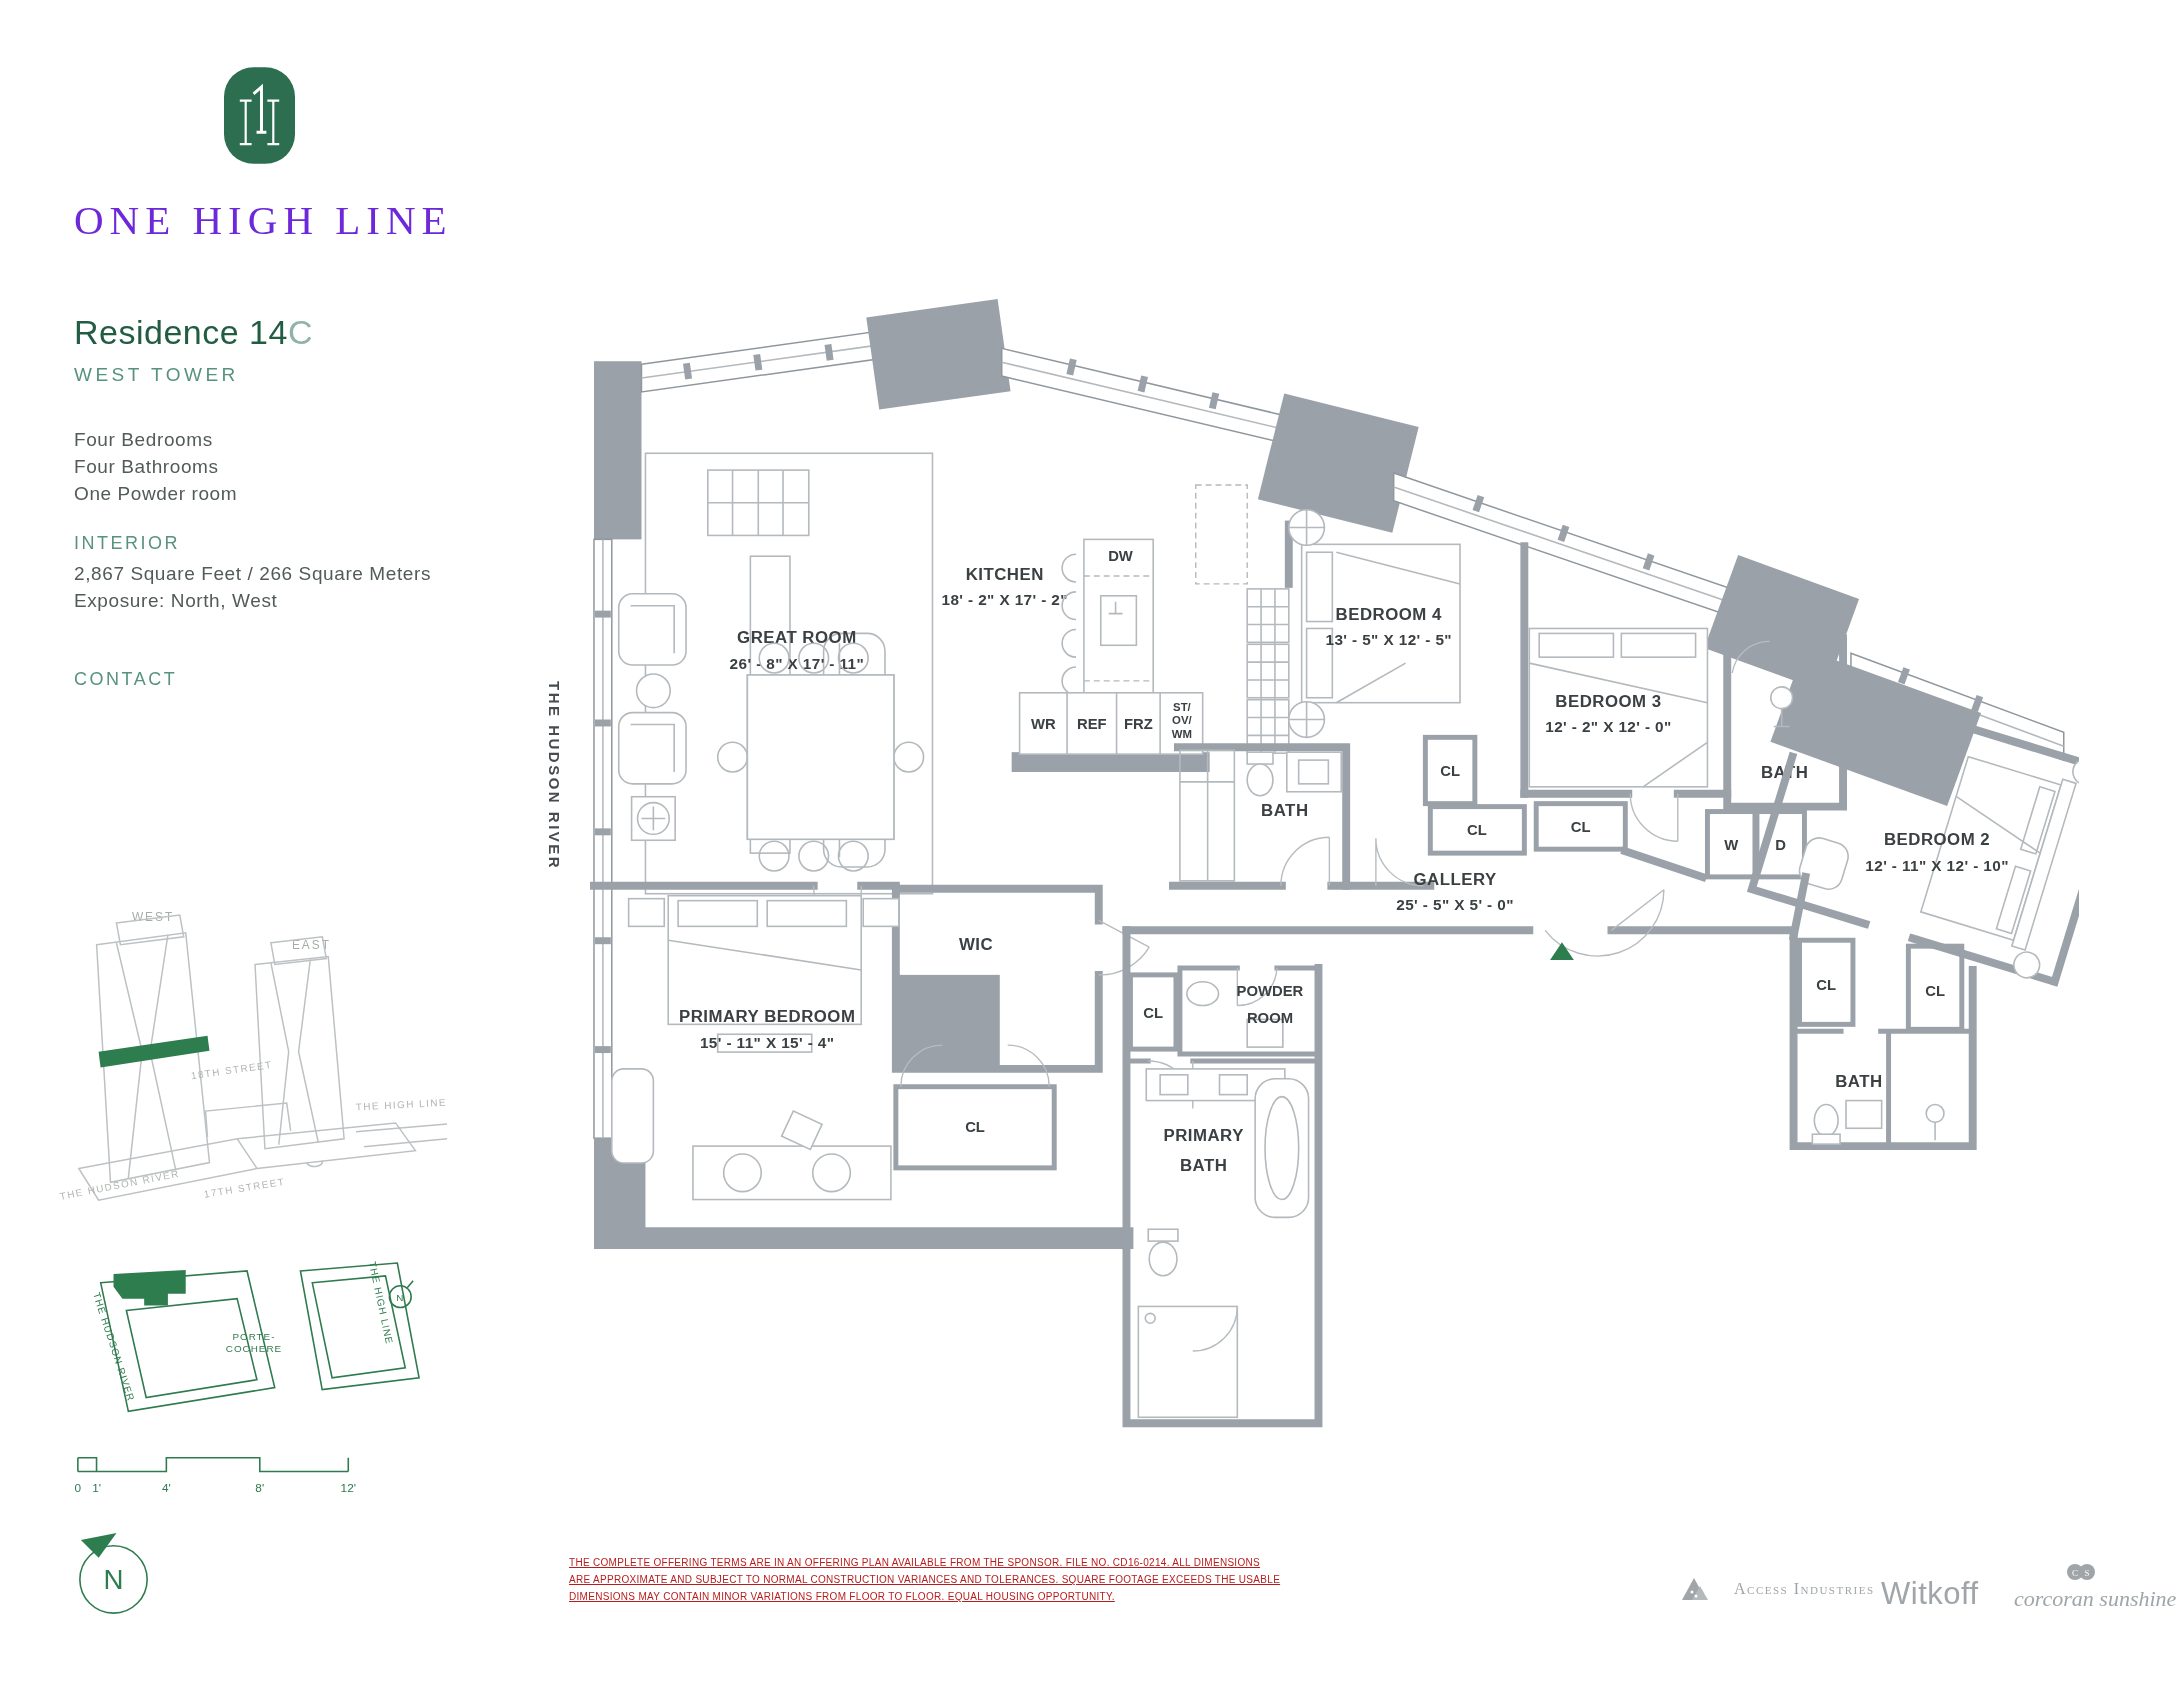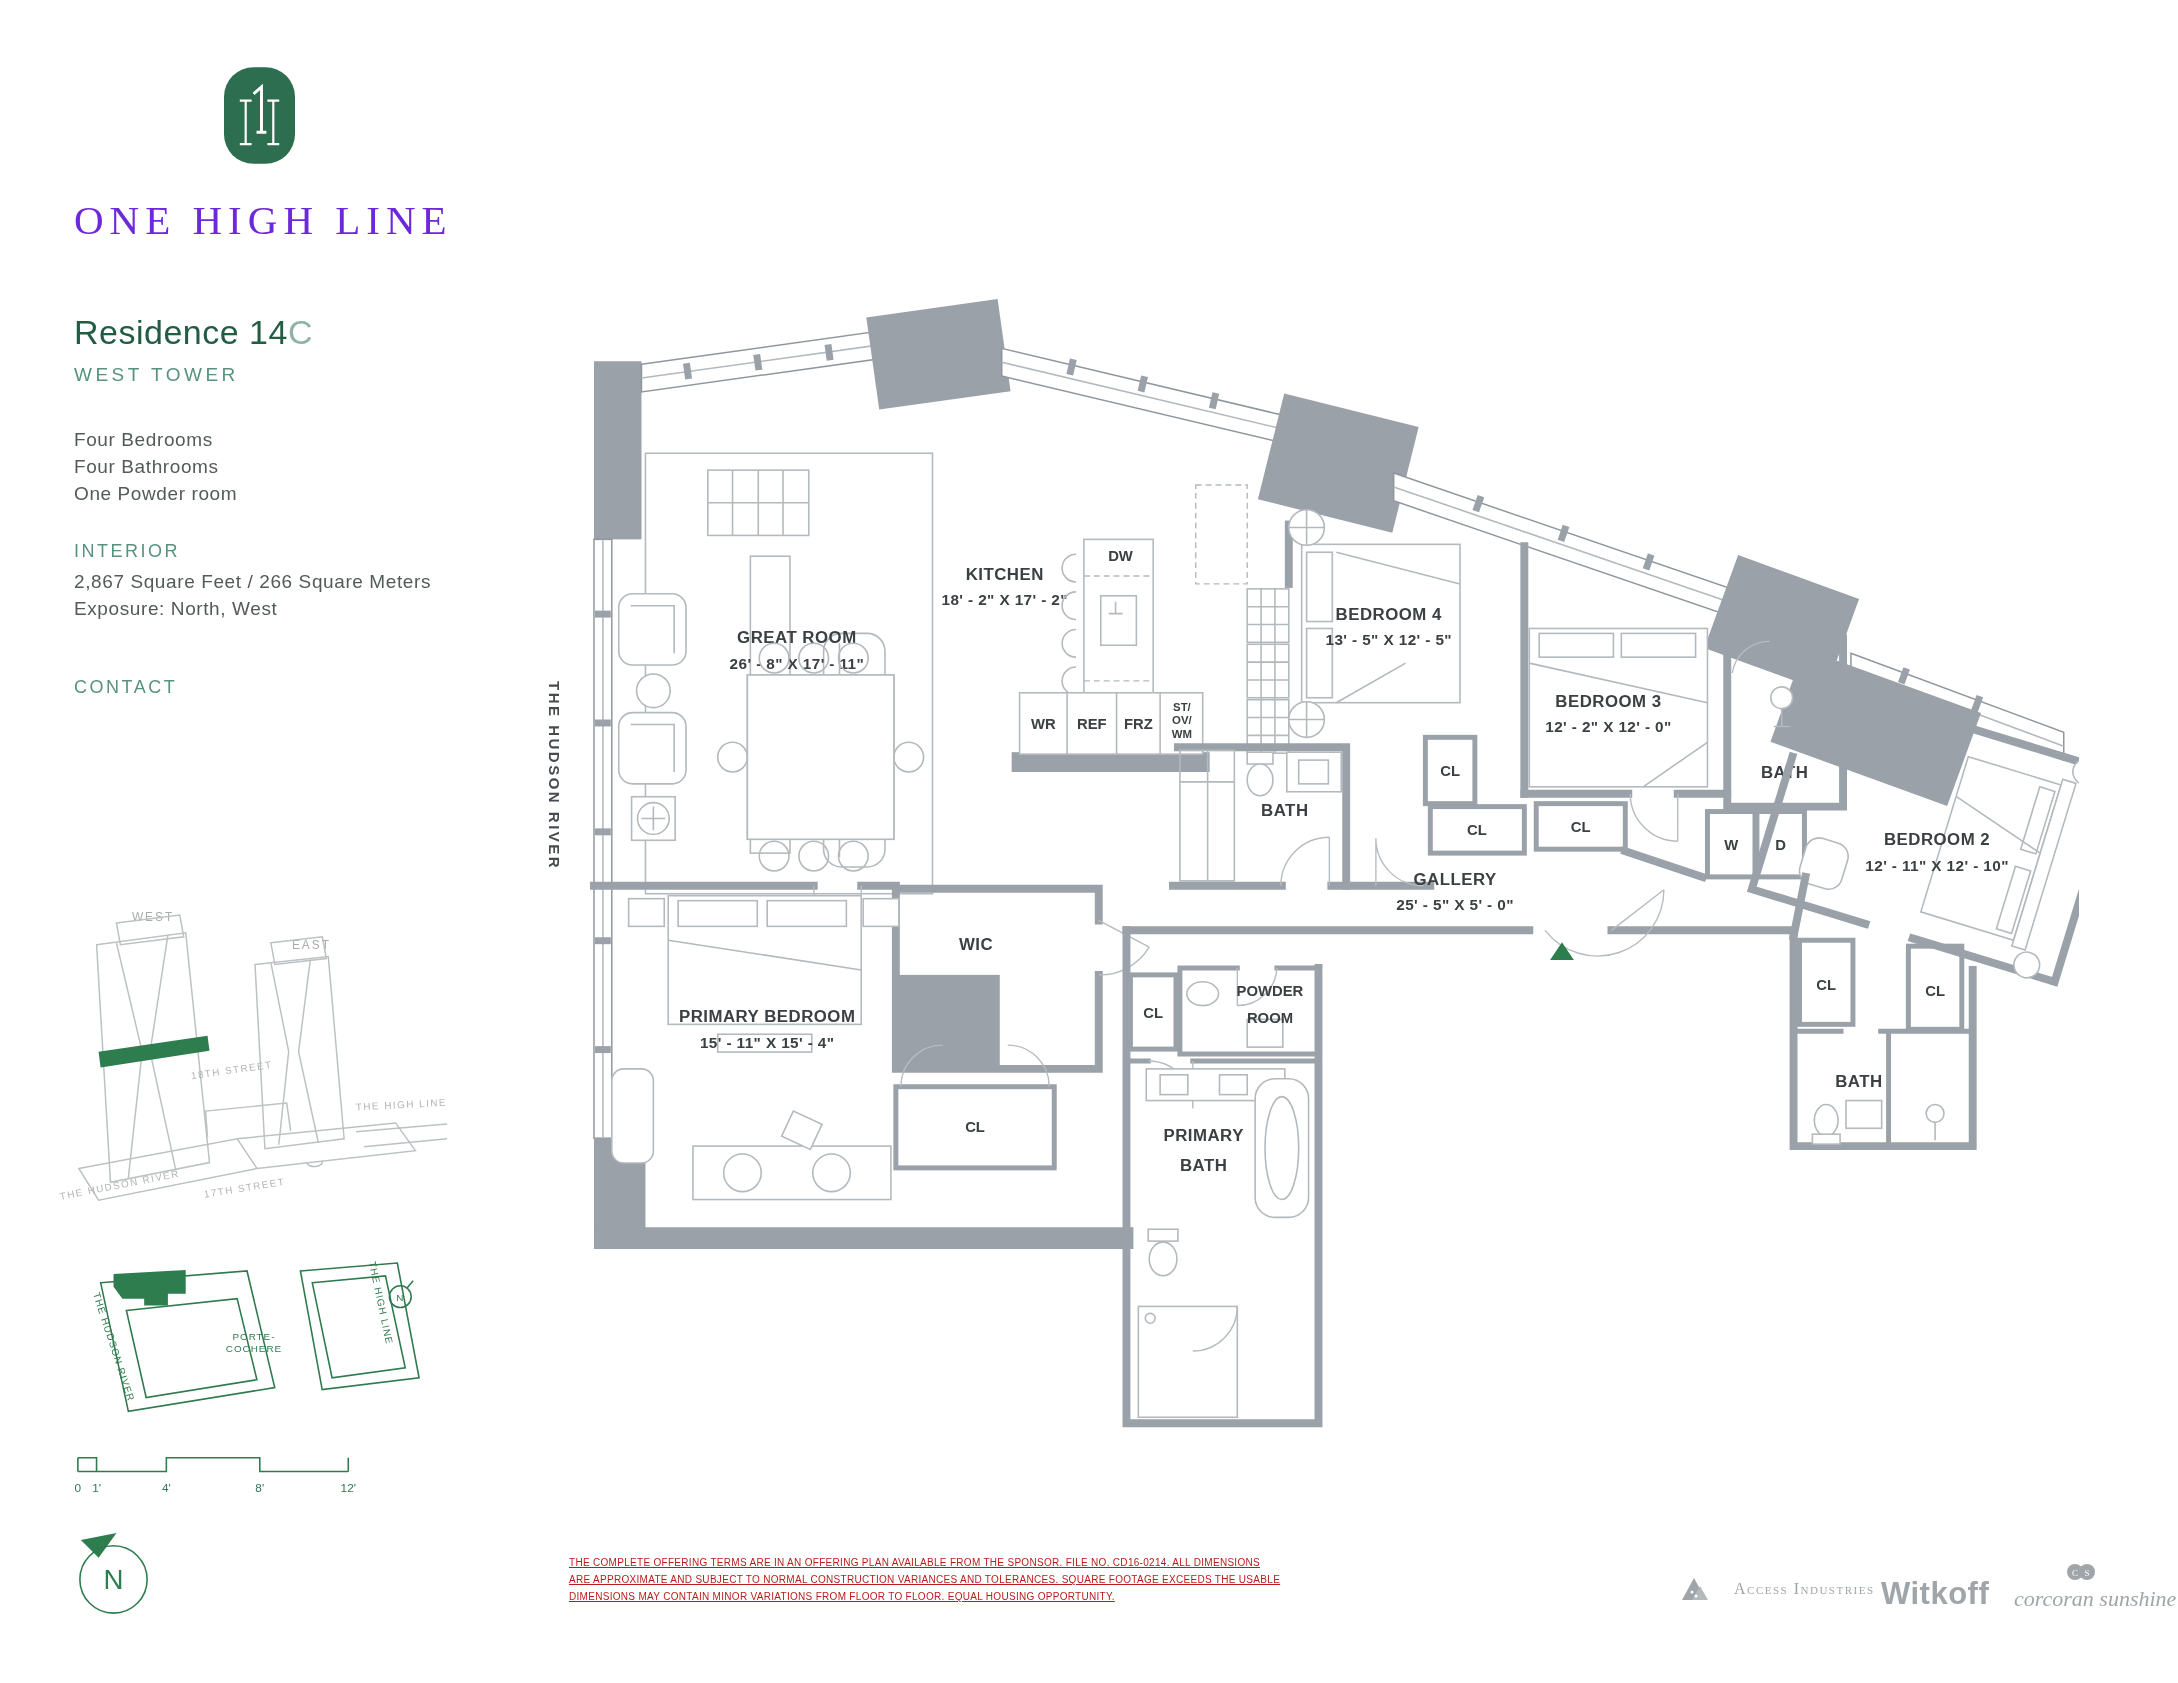--- a/index.html
+++ b/index.html
@@ -36,21 +36,21 @@
   .graylt{stroke:#bcc1c4;stroke-width:1.5;fill:none;}
   .axlbl{font-family:"Liberation Sans",sans-serif;font-size:12px;fill:#a7aca9;
          letter-spacing:2px;text-anchor:middle;}
   .axsm{font-family:"Liberation Sans",sans-serif;font-size:10px;fill:#b0b5b1;
         letter-spacing:1.5px;text-anchor:middle;}
   .sitelbl{font-family:"Liberation Sans",sans-serif;font-size:10px;fill:#2f7a4e;
         letter-spacing:1px;text-anchor:middle;}
   .scalelbl{font-family:"Liberation Sans",sans-serif;font-size:12px;fill:#2f7a4e;text-anchor:middle;}
   
   .disc{font-size:10px;color:#b91c1c;line-height:17px;letter-spacing:0.3px;text-decoration:underline;}
-  .witkoff{font-size:31px;font-weight:700;letter-spacing:0.5px;color:#9fa5a9;}
+  .witkoff{font-size:31px;font-weight:400;letter-spacing:0.5px;color:#9fa5a9;}
   .access{font-family:"Liberation Serif",serif;font-variant:small-caps;font-size:16px;
           letter-spacing:1.5px;color:#9fa5a9;}
   .corcoran{font-family:"Liberation Serif",serif;font-style:italic;font-size:22px;color:#9fa5a9;padding-left:29px;}
   .hudson-vert{writing-mode:vertical-rl;font-size:15px;font-weight:700;color:#454b4e;
           letter-spacing:2.5px;}
 </style>
 </head>
 <body>
 
 <div class="page">
@@ -65,21 +65,21 @@
   <div class="abs brand-title" style="left:74px;top:196px">ONE HIGH LINE</div>
 
   <div class="abs" style="left:74px;top:313px;width:416px">
     <div class="res-title"><span>Residence 14</span><span class="suffix">C</span></div>
     <div class="tower">WEST TOWER</div>
     <div style="margin-top:40px">
       <div class="body-line">Four Bedrooms</div>
       <div class="body-line">Four Bathrooms</div>
       <div class="body-line">One Powder room</div>
     </div>
-    <div class="sec-head" style="margin-top:34px">INTERIOR</div>
+    <div class="sec-head" style="margin-top:26px">INTERIOR</div>
     <div style="margin-top:6px">
       <div class="body-line">2,867 Square Feet / 266 Square Meters</div>
       <div class="body-line">Exposure: North, West</div>
     </div>
     <div class="sec-head" style="margin-top:55px">CONTACT</div>
   </div>
 
   <svg class="abs" style="left:59px;top:903px" width="396" height="327" viewBox="0 0 400 330">
     <text class="axlbl" x="95" y="18">WEST</text>
     <text class="axlbl" x="255" y="46">EAST</text>

